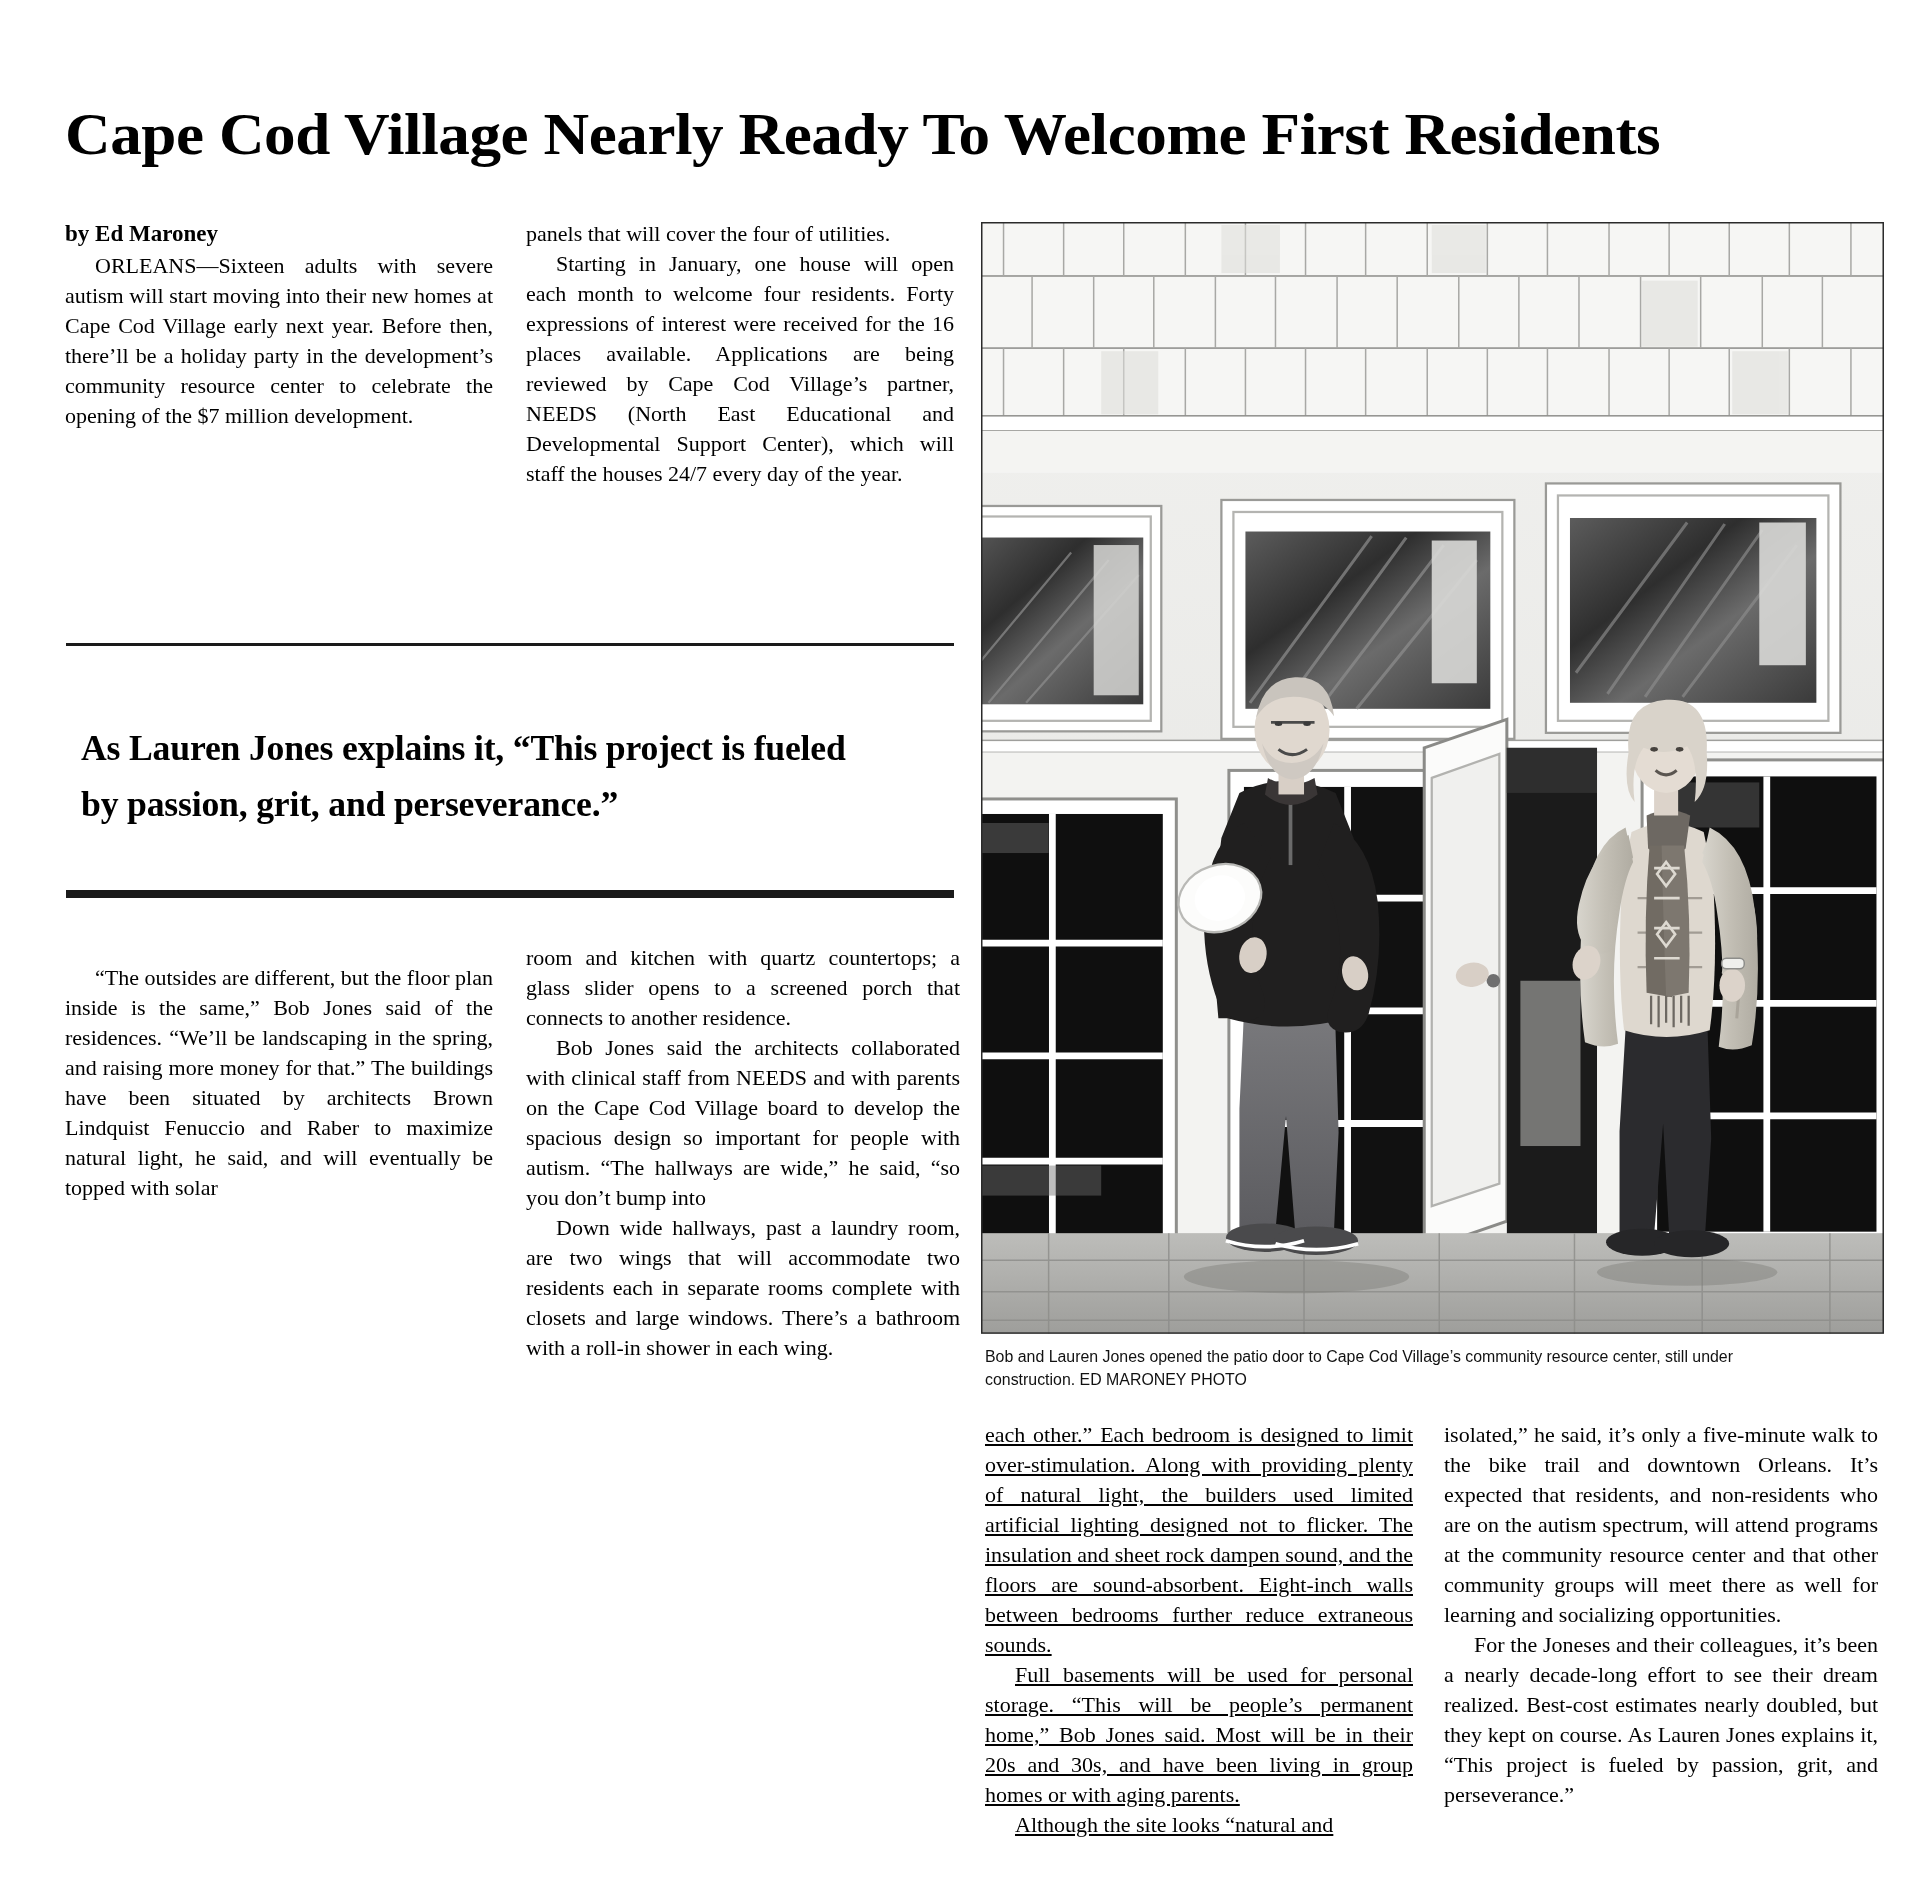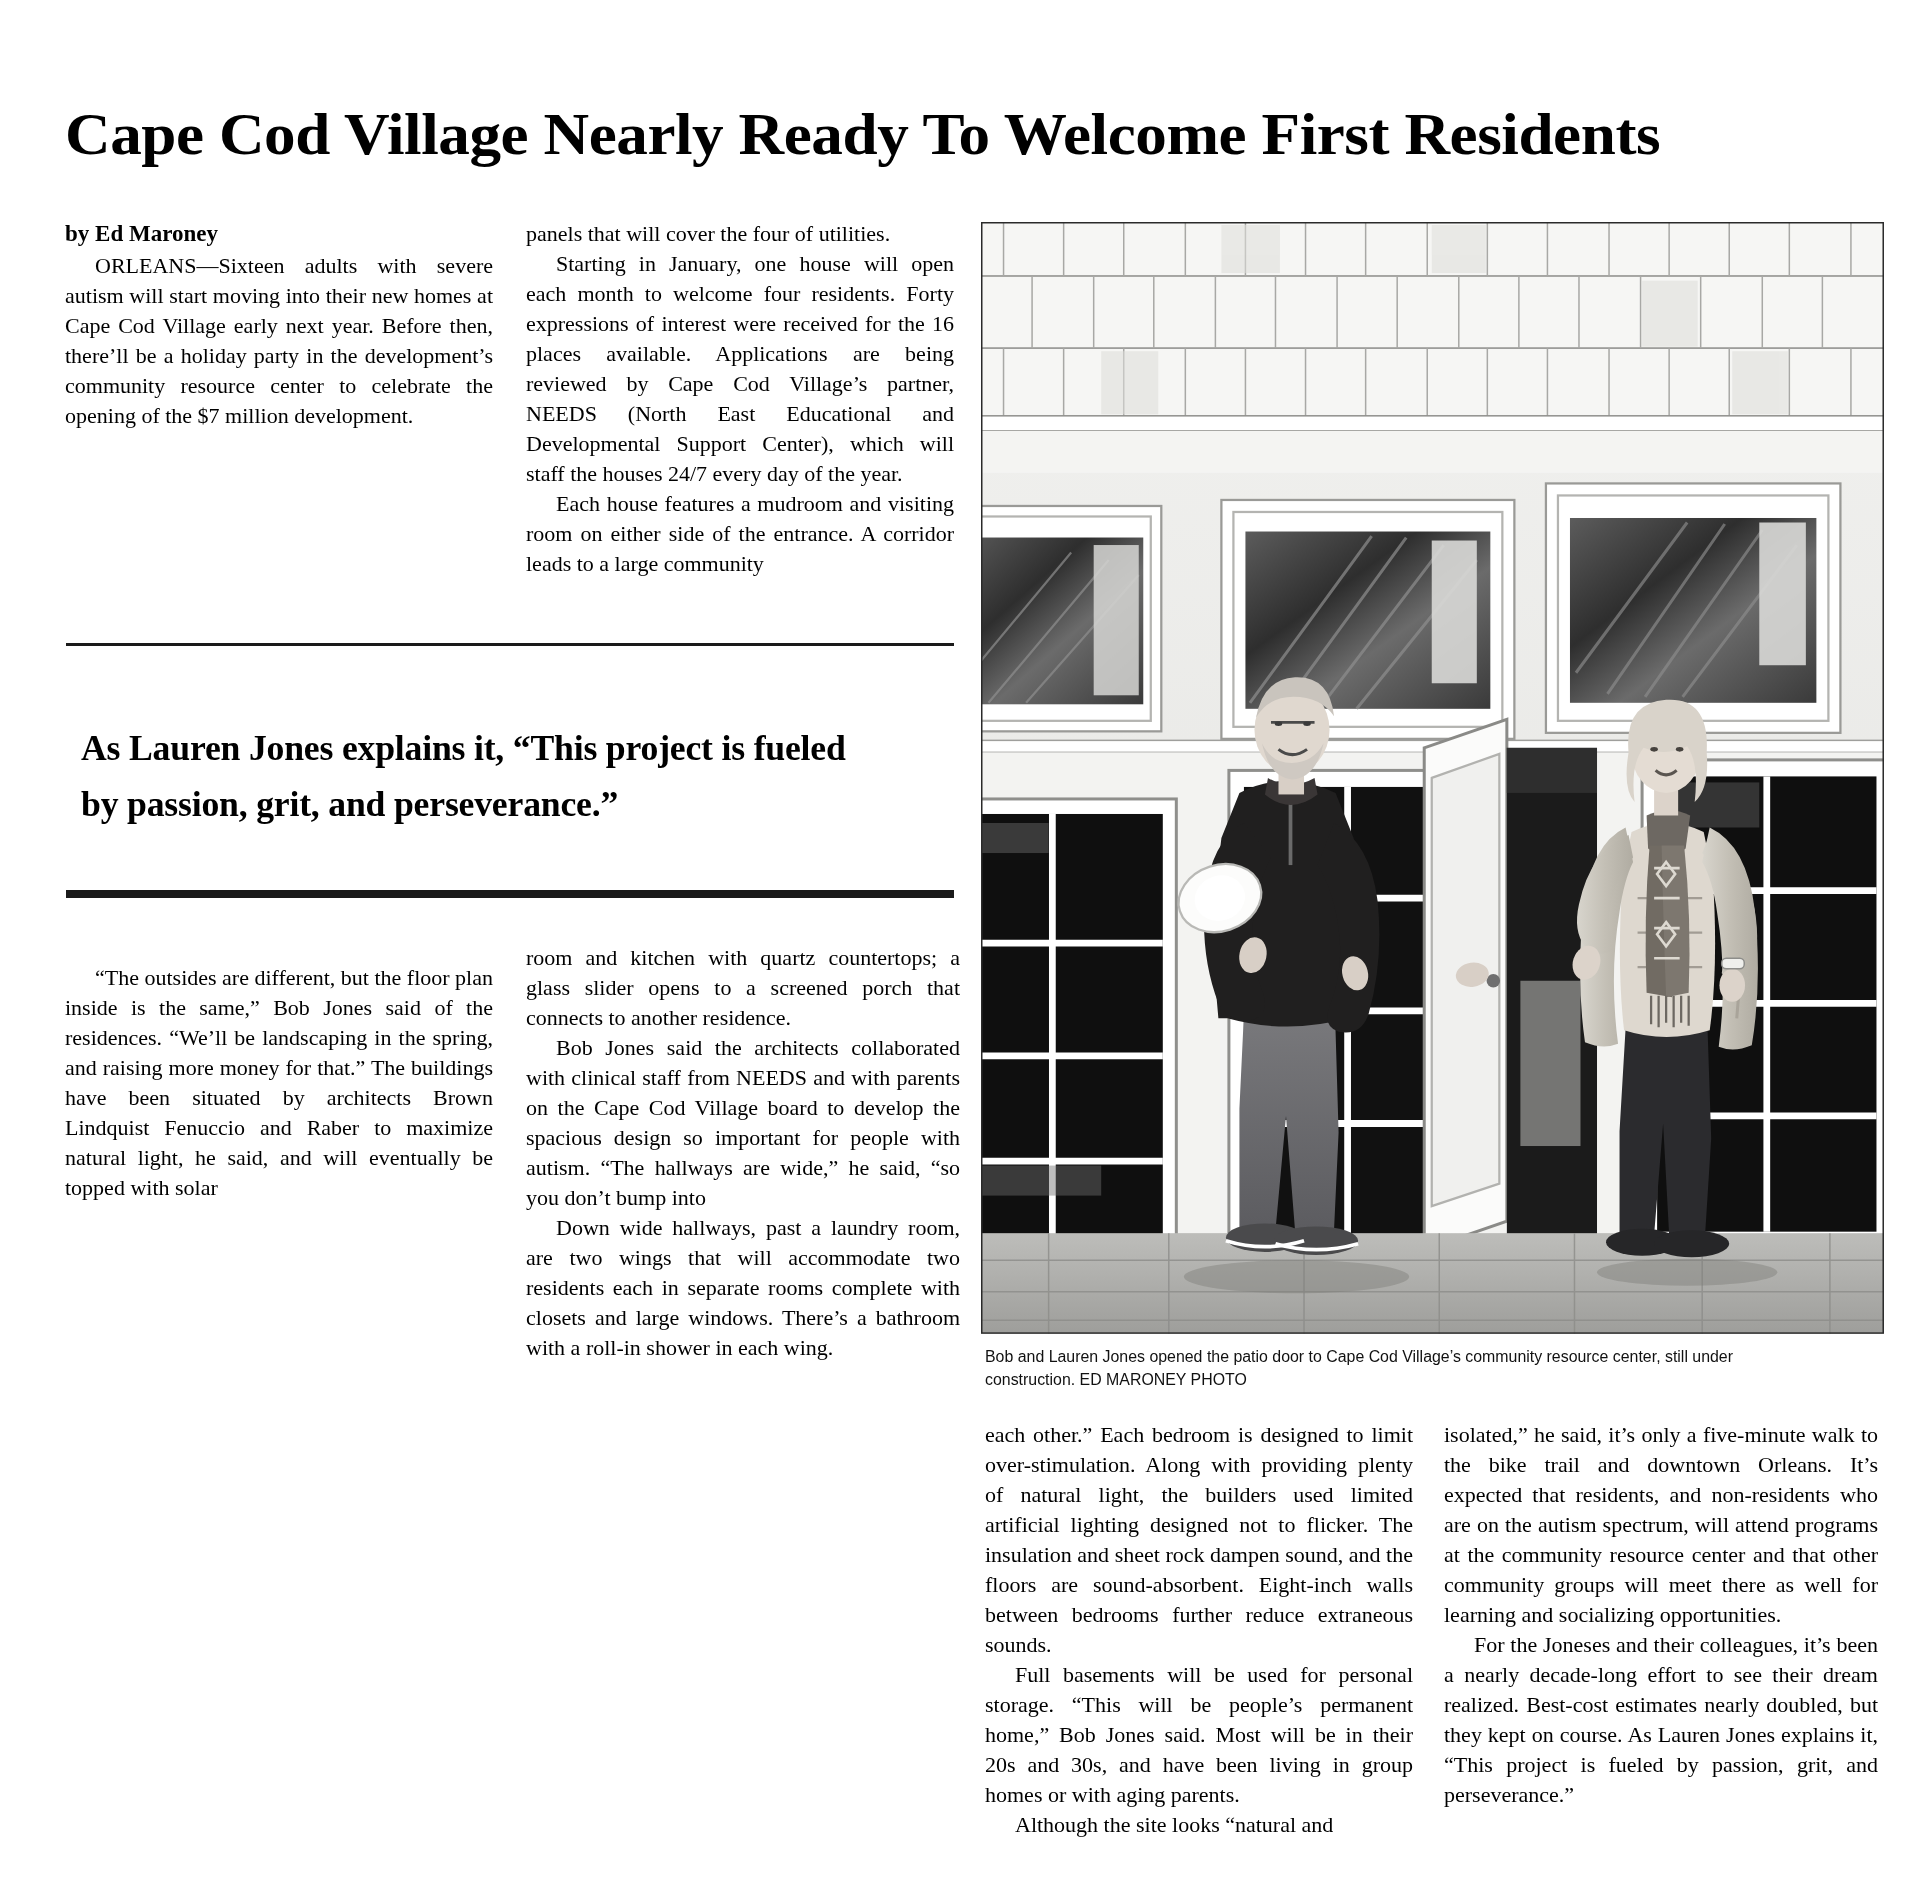--- a/index.html
+++ b/index.html
@@ -78,21 +78,21 @@
     transform: scaleX(1.02);
     transform-origin: left top;
     letter-spacing: -0.2px;
   }
 
   
   #col1-bot { left: 65px;  top: 963px; width: 428px; }
   #col2-bot { left: 526px; top: 911px; width: 434px; margin-top: 32px; }
 
   
-  #col3-bot { left: 985px; top: 1420px; width: 428px; }
+  #col3-bot { left: 985px; top: 1420px; width: 428px; text-decoration: underline; }
   #col4-bot { left: 1444px; top: 1420px; width: 434px; }
 
   
   #photo-wrap {
     position: absolute;
     left: 981px; top: 222px;
     width: 903px; height: 1112px;
     overflow: hidden;
     background: #e9e9e7;
   }
@@ -115,21 +115,20 @@
 <div id="headline">Cape Cod Village Nearly Ready To Welcome First Residents</div>
 
 <div class="col" id="col1-top">
   <p class="byline">by Ed Maroney</p>
   <p>ORLEANS—Sixteen adults with severe autism will start moving into their new homes at Cape Cod Village early next year. Before then, there’ll be a holiday party in the development’s community resource center to celebrate the opening of the $7 million development.</p>
 </div>
 
 <div class="col" id="col2-top">
   <p class="noindent">panels that will cover the four of utilities.</p>
   <p>Starting in January, one house will open each month to welcome four residents. Forty expressions of interest were received for the 16 places available. Applications are being reviewed by Cape Cod Village’s partner, NEEDS (North East Educational and Developmental Support Center), which will staff the houses 24/7 every day of the year.</p>
-  <p>Each house features a mudroom and visiting room on either side of the entrance. A corridor leads to a large community</p>
 </div>
 
 <div id="rule-top"></div>
 <div id="pullquote">
   <div>As Lauren Jones explains it, “This project is fueled</div>
   <div>by passion, grit, and perseverance.”</div>
 </div>
 <div id="rule-bottom"></div>
 
 <div class="col" id="col1-bot">

